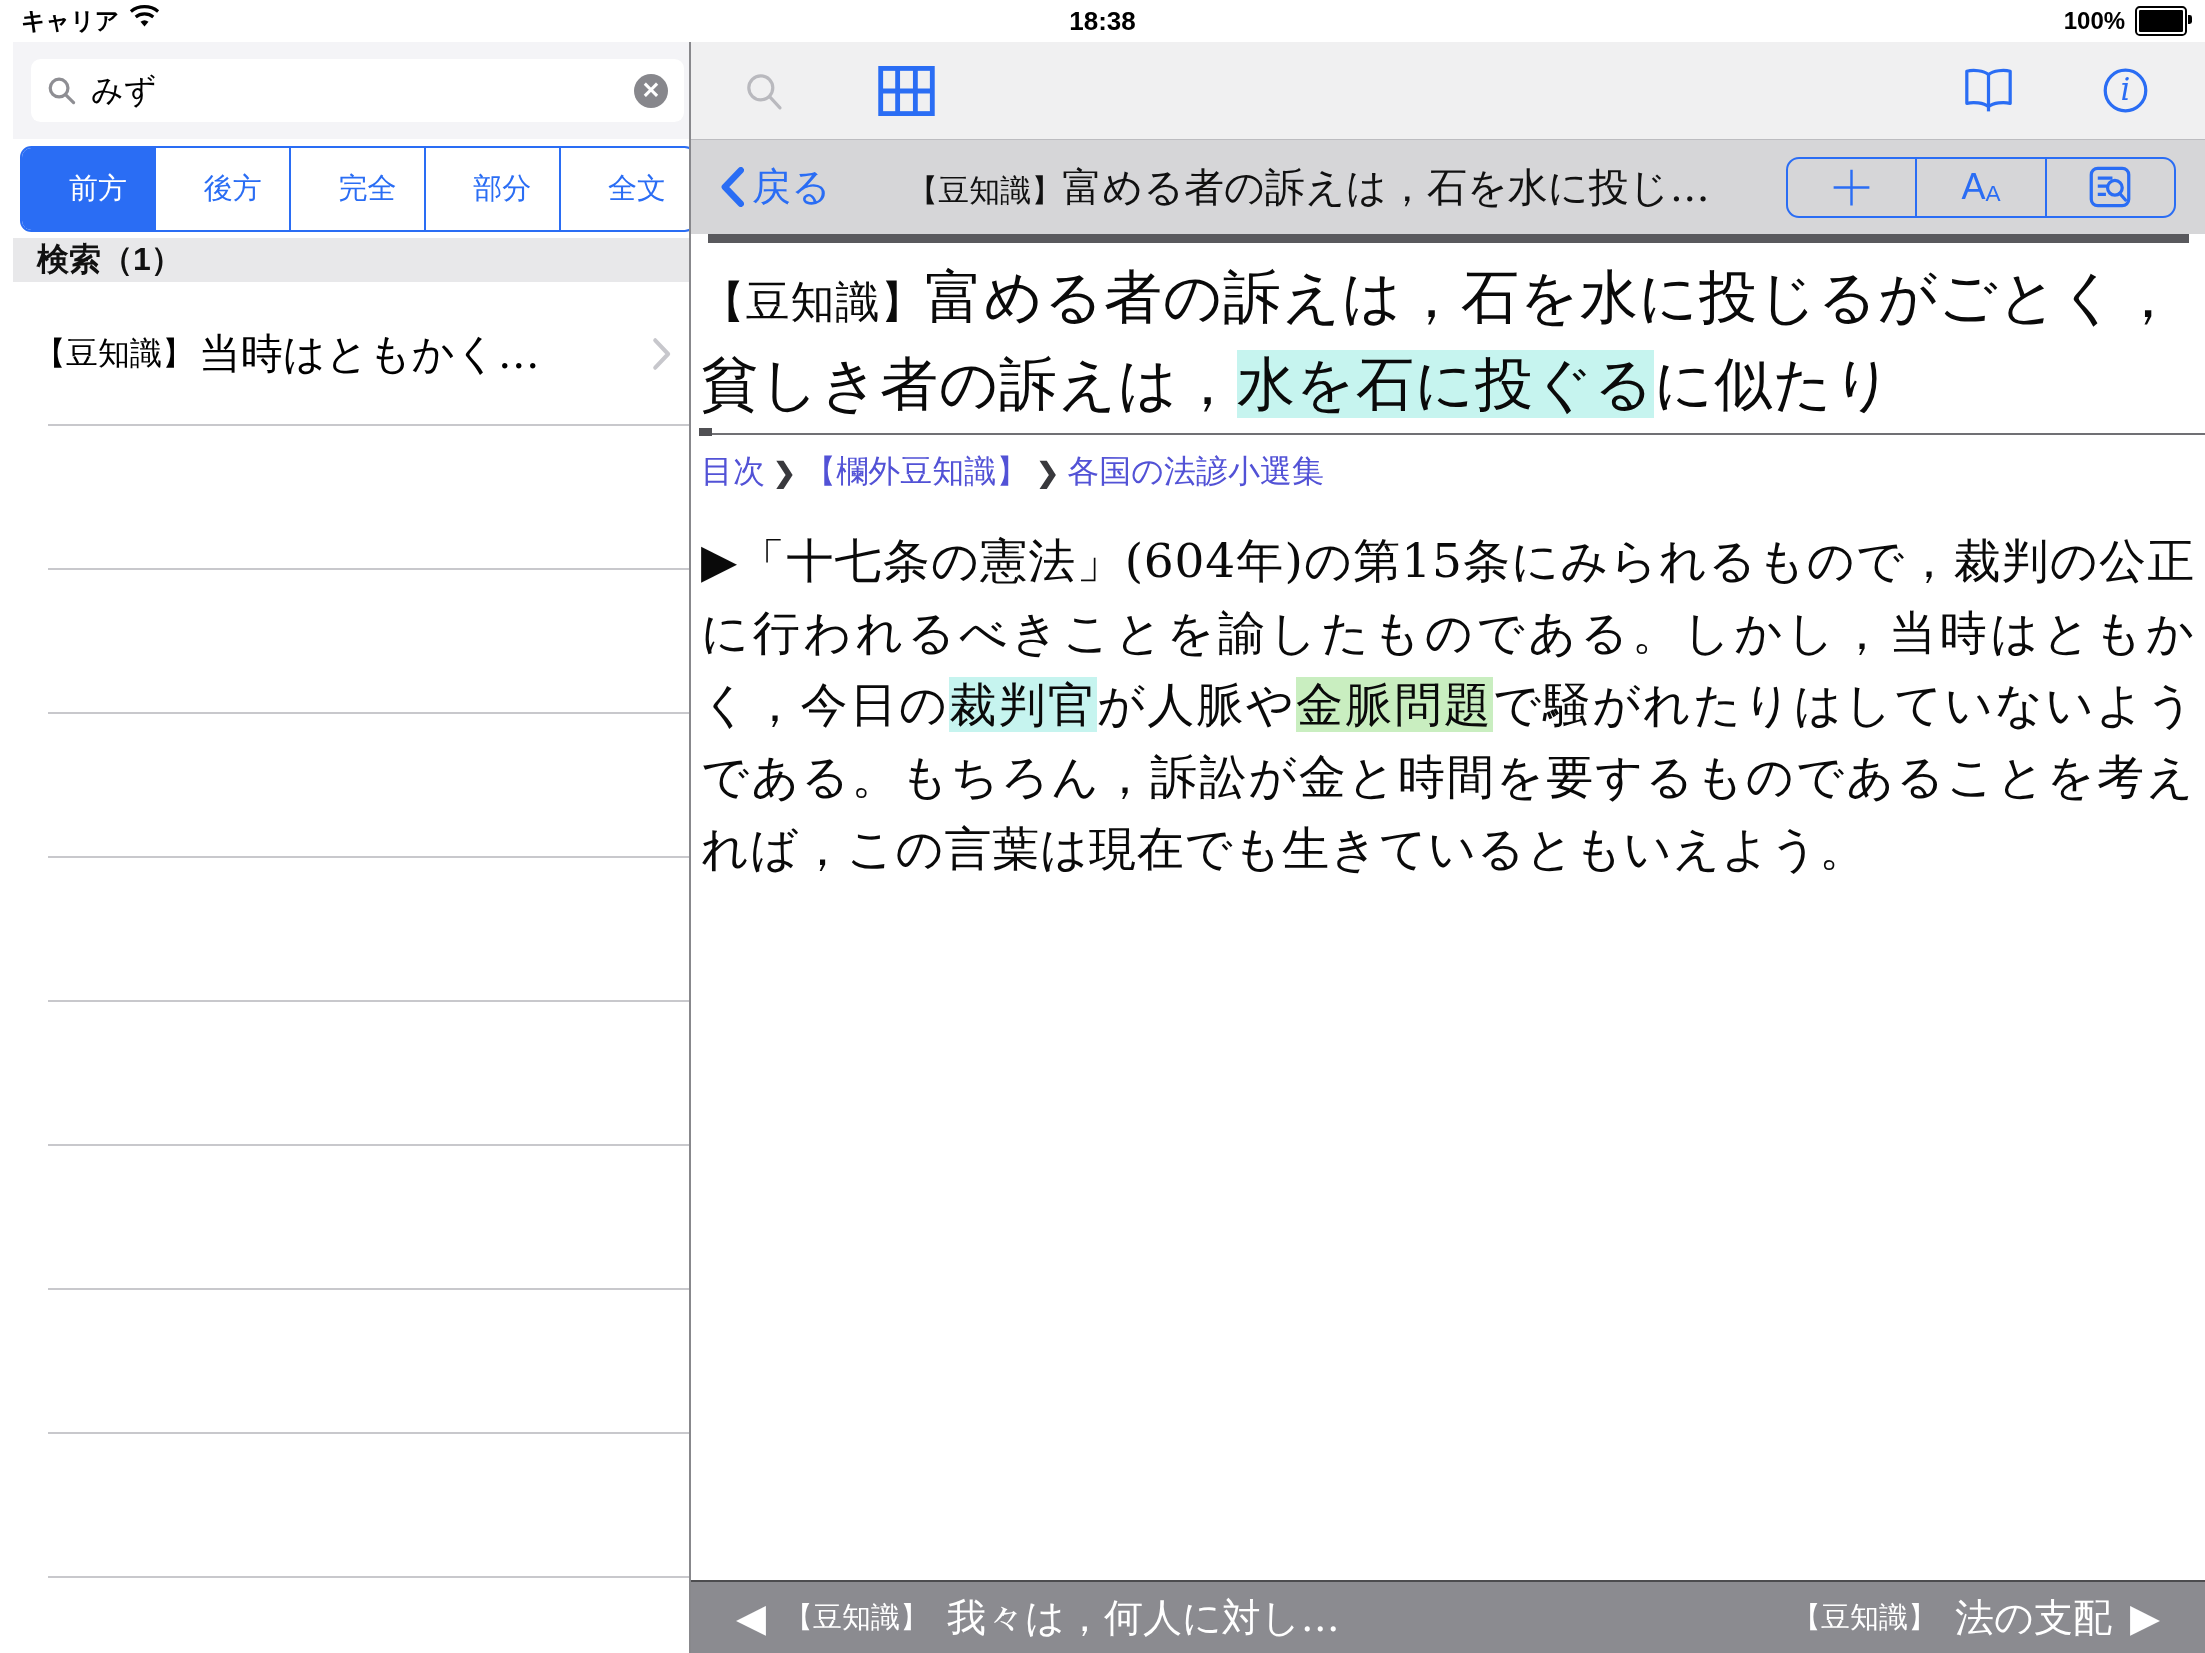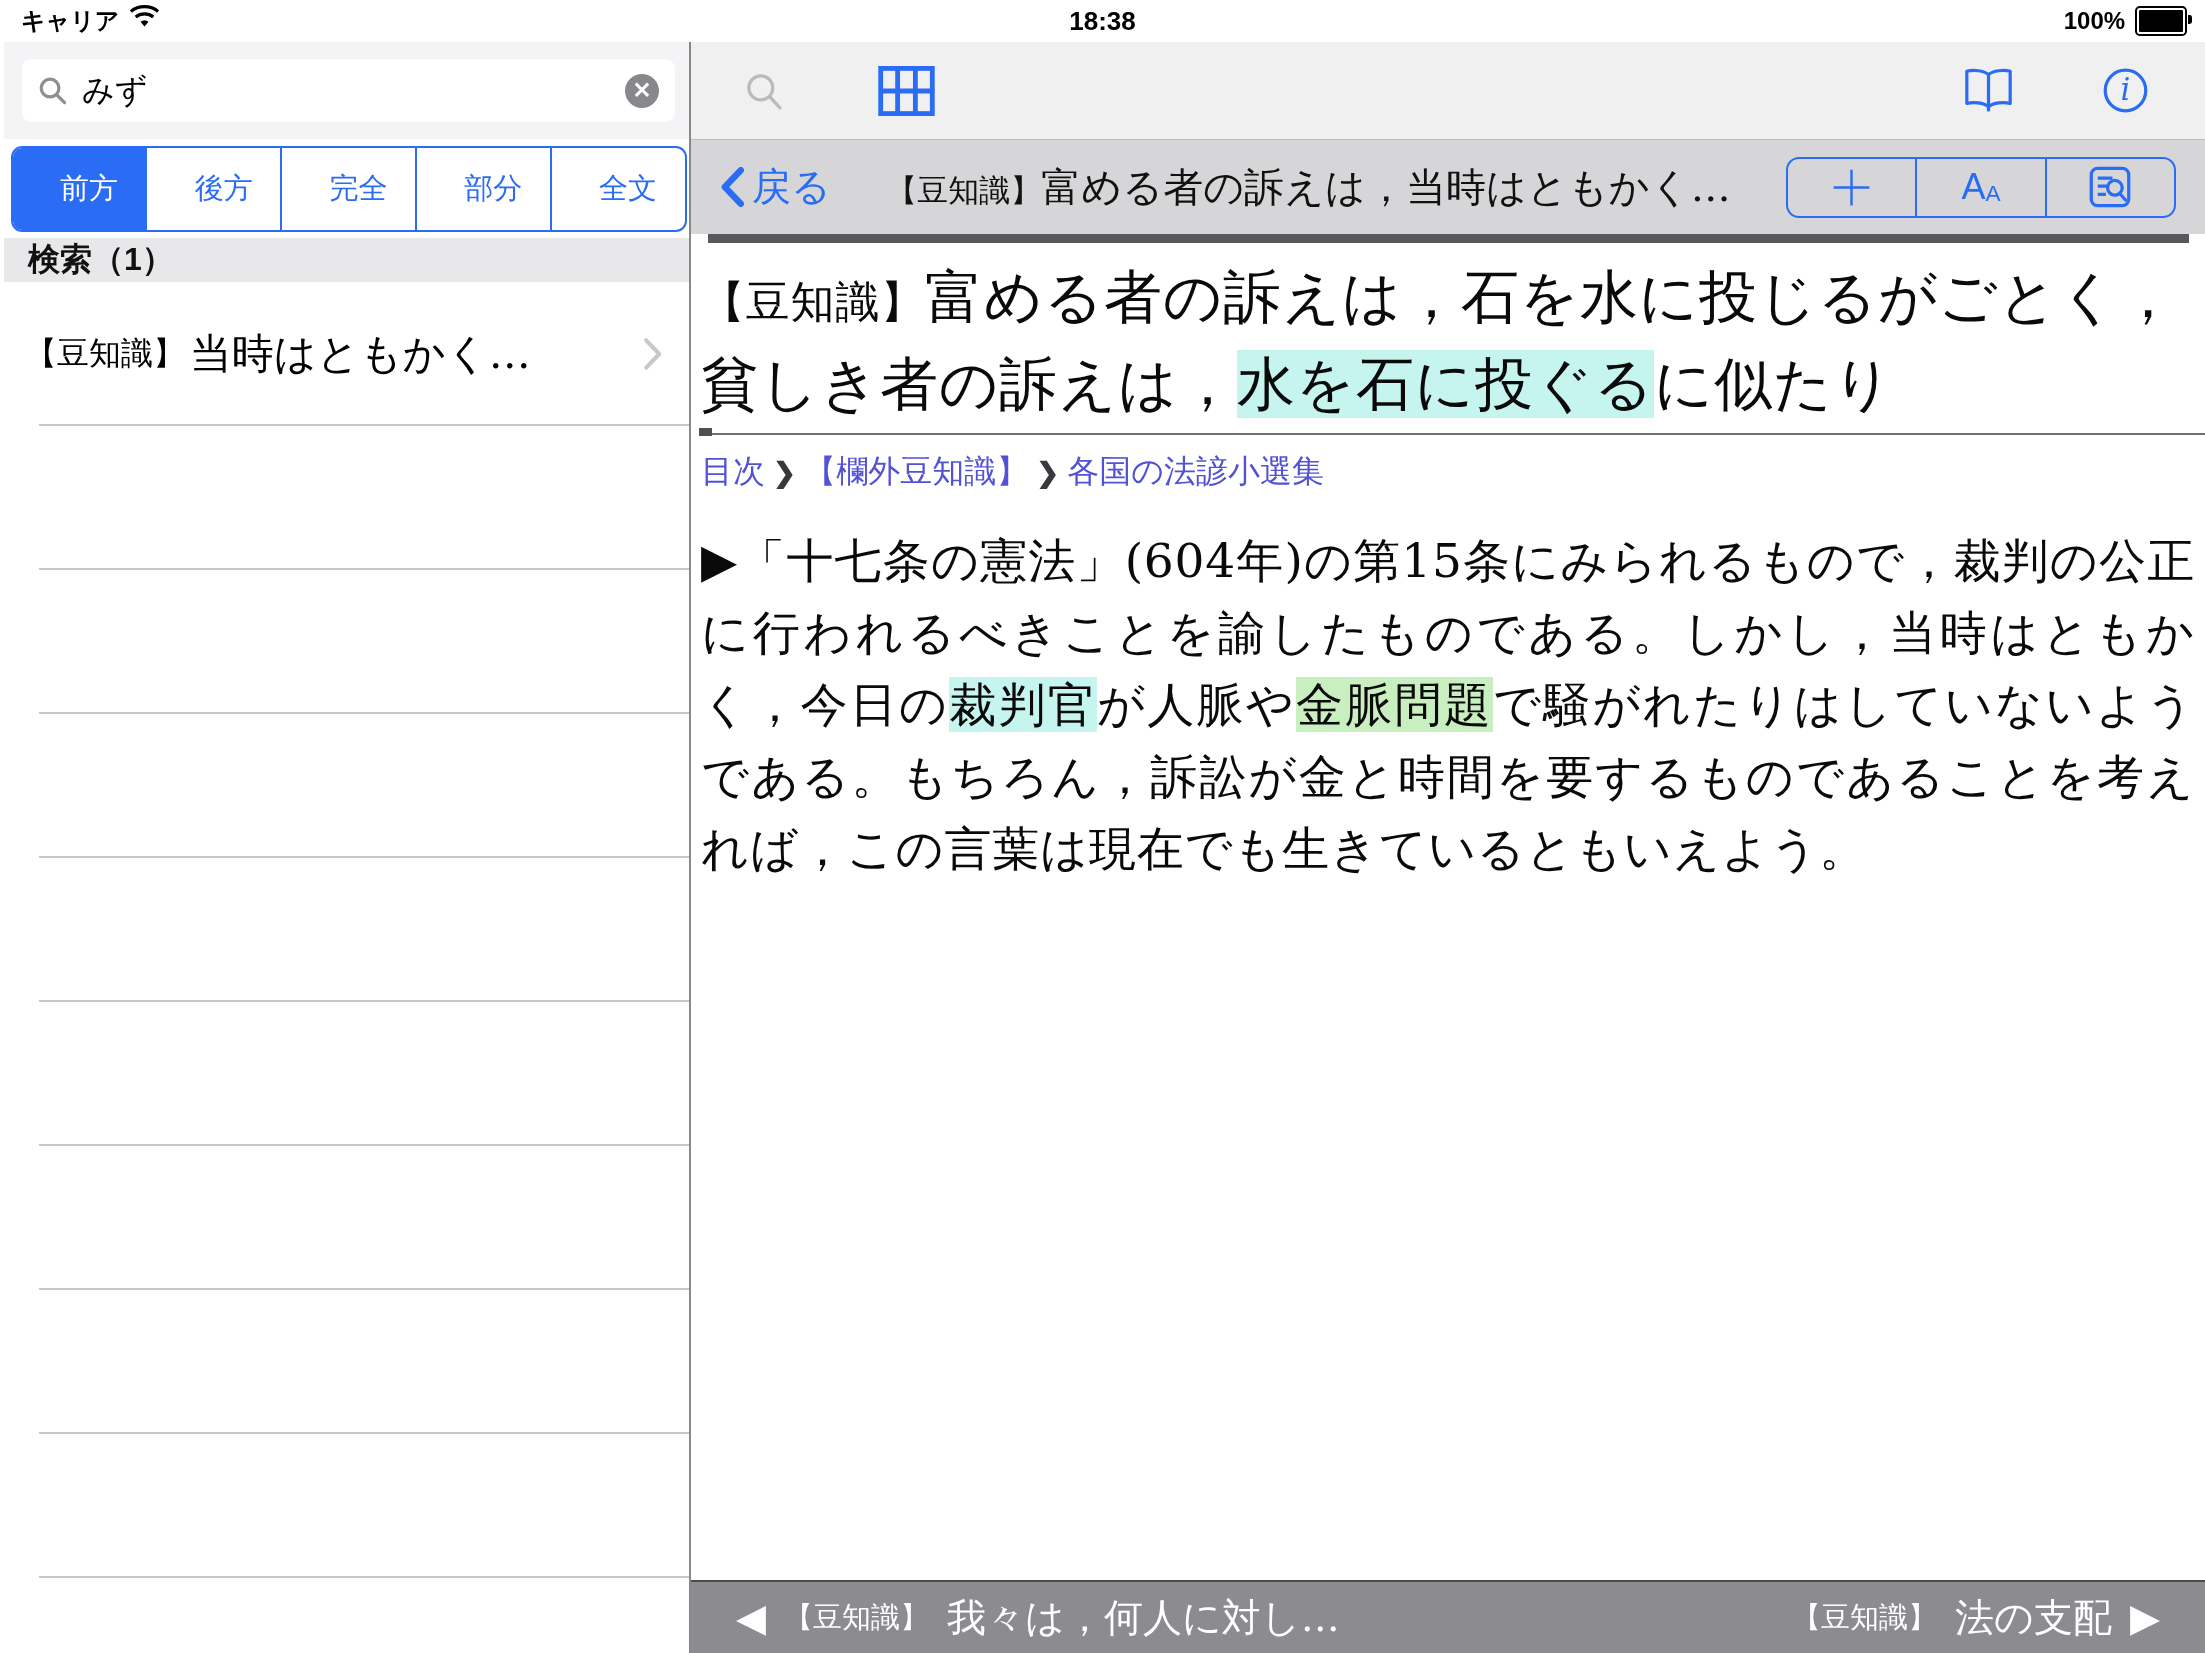--- a/index.html
+++ b/index.html
@@ -10,21 +10,21 @@
   
   .status-bar{position:absolute;top:0;left:0;width:2205px;height:42px;background:#fff;
               display:flex;align-items:center;font-size:24px;font-weight:600;}
   .status-left{position:absolute;left:21px;display:flex;align-items:flex-start;gap:9.7px;}
   .status-time{position:absolute;left:0;right:0;text-align:center;font-size:26px;font-weight:700;}
   .status-right{position:absolute;right:18px;display:flex;align-items:center;gap:9.7px;}
   .battery{width:45px;height:22.6px;border:2.4px solid #000;border-radius:4.8px;position:relative;background:#000;background-clip:content-box;padding:1.6px;}
   .battery:after{content:"";position:absolute;right:-7.3px;top:6.5px;width:4px;height:9.7px;background:#000;border-radius:0 2.4px 2.4px 0;}
 
   
-  .left-panel{position:absolute;top:42px;left:4px;width:689px;bottom:0;background:#fff;}
+  .left-panel{position:absolute;top:42px;left:13px;width:689px;bottom:0;background:#fff;}
   .panel-divider{position:absolute;top:42px;bottom:0;left:689px;width:2.4px;background:#88888c;}
   .search-band{height:97px;background:#f4f4f7;display:flex;align-items:center;padding:0 18px;}
   .search-field{flex:1;height:63px;background:#fff;border-radius:9.7px;display:flex;align-items:center;padding:0 16px;gap:13px;}
   .search-field input{border:none;outline:none;flex:1;font-size:32px;font-family:"Liberation Sans",sans-serif;background:transparent;}
   .clear-btn{width:34px;height:34px;border-radius:50%;background:#87878c;color:#fff;display:flex;align-items:center;justify-content:center;font-size:22.6px;font-weight:700;}
   .segmented{margin:6.5px;height:82px;border:2.4px solid #2a6df4;border-radius:11.3px;display:flex;overflow:hidden;background:#fff;}
   .seg{flex:1;display:flex;align-items:center;justify-content:center;font-size:29px;color:#2a6df4;border-left:2.4px solid #2a6df4;padding-left:20px;}
   .seg:first-child{border-left:none;}
   .seg.selected{background:#2a6df4;color:#fff;}
   .section-header{height:44px;margin-top:4.8px;background:#e8e8ea;display:flex;align-items:center;padding:0 24px;font-size:32px;font-weight:700;color:#111;}
@@ -186,21 +186,21 @@
     </div>
 
     <div class="navbar">
       <div class="back-button">
         <svg width="24" height="40" viewBox="0 0 30 50">
           <polyline points="26,4 6,25 26,46" fill="none" stroke="#2a6df4" stroke-width="8" stroke-linecap="round" stroke-linejoin="round"></polyline>
         </svg>
         <span>戻る</span>
       </div>
       <div class="nav-title serif">
-        <span class="pfx">【豆知識】</span><span class="ttl">富める者の訴えは，当時はともかく…</span>
+        <span class="pfx">【豆知識】</span><span class="ttl">富める者の訴えは，石を水に投じ…</span>
       </div>
       <div class="nav-btn-group">
         <div class="nav-btn">
           <svg width="39" height="39" viewBox="0 0 48 48">
             <line x1="24" y1="2" x2="24" y2="46" stroke="#2a6df4" stroke-width="3"></line>
             <line x1="2" y1="24" x2="46" y2="24" stroke="#2a6df4" stroke-width="3"></line>
           </svg>
         </div>
         <div class="nav-btn">
           <span class="aa-big">A</span>

